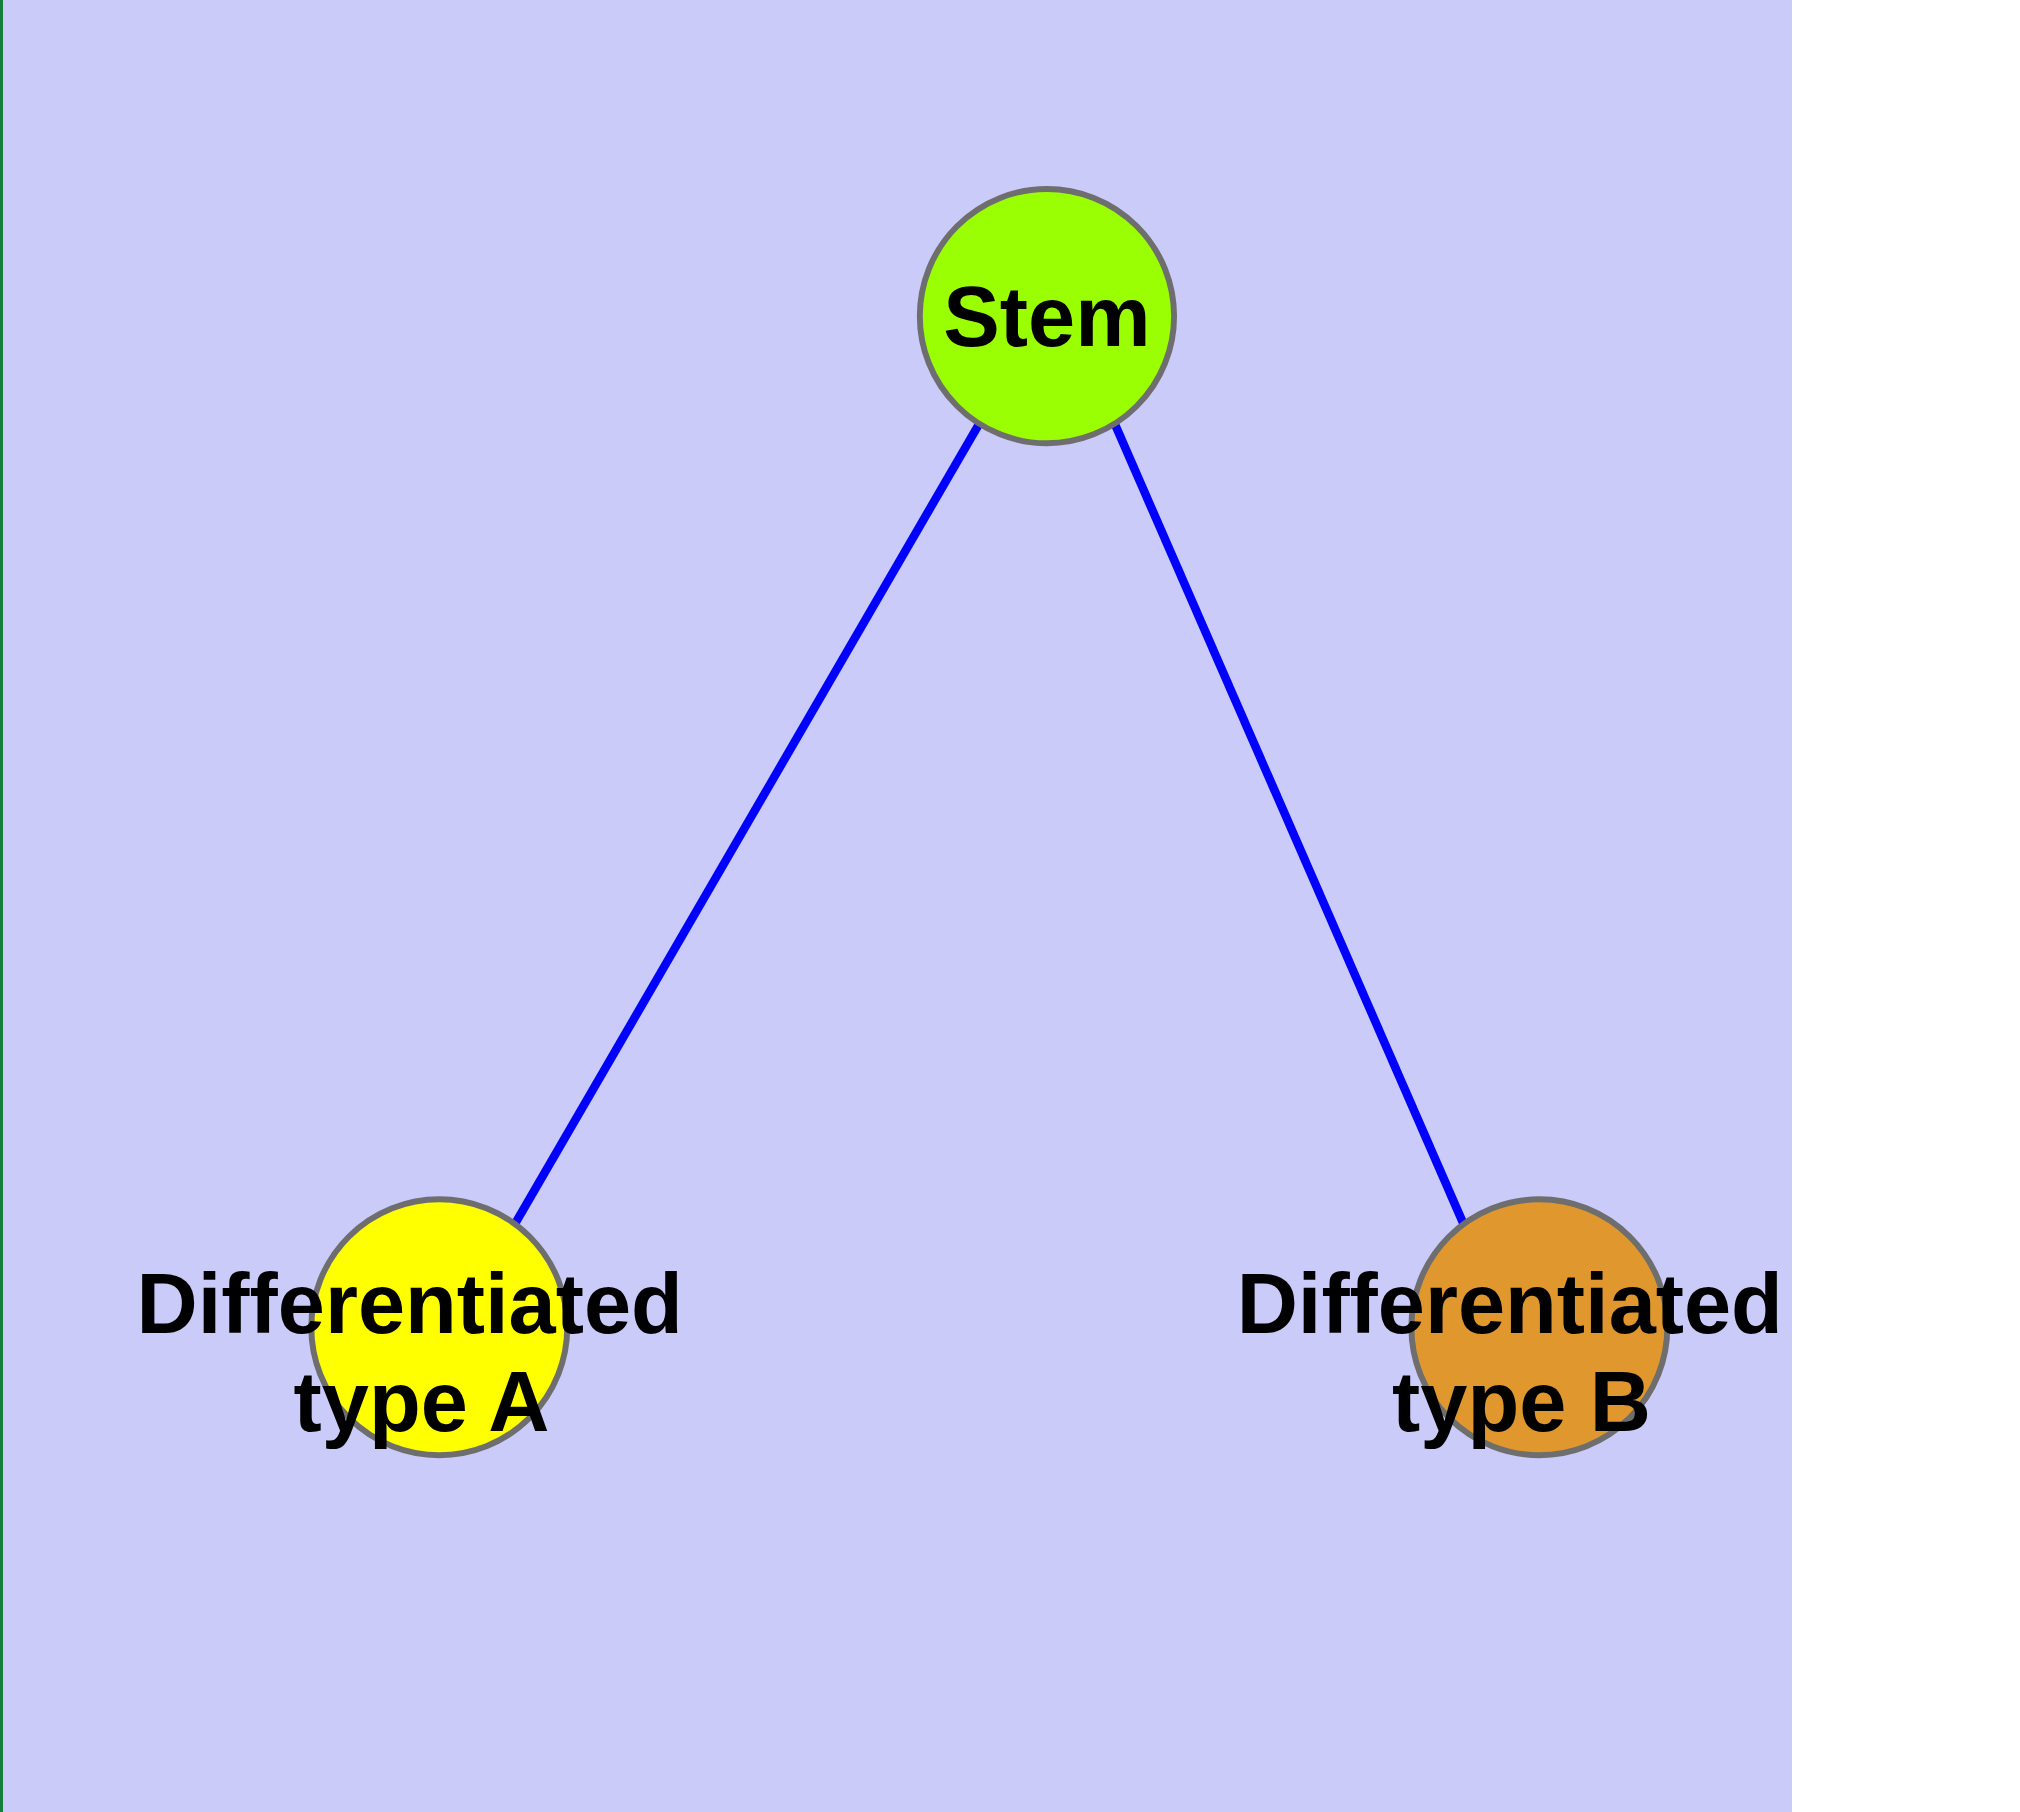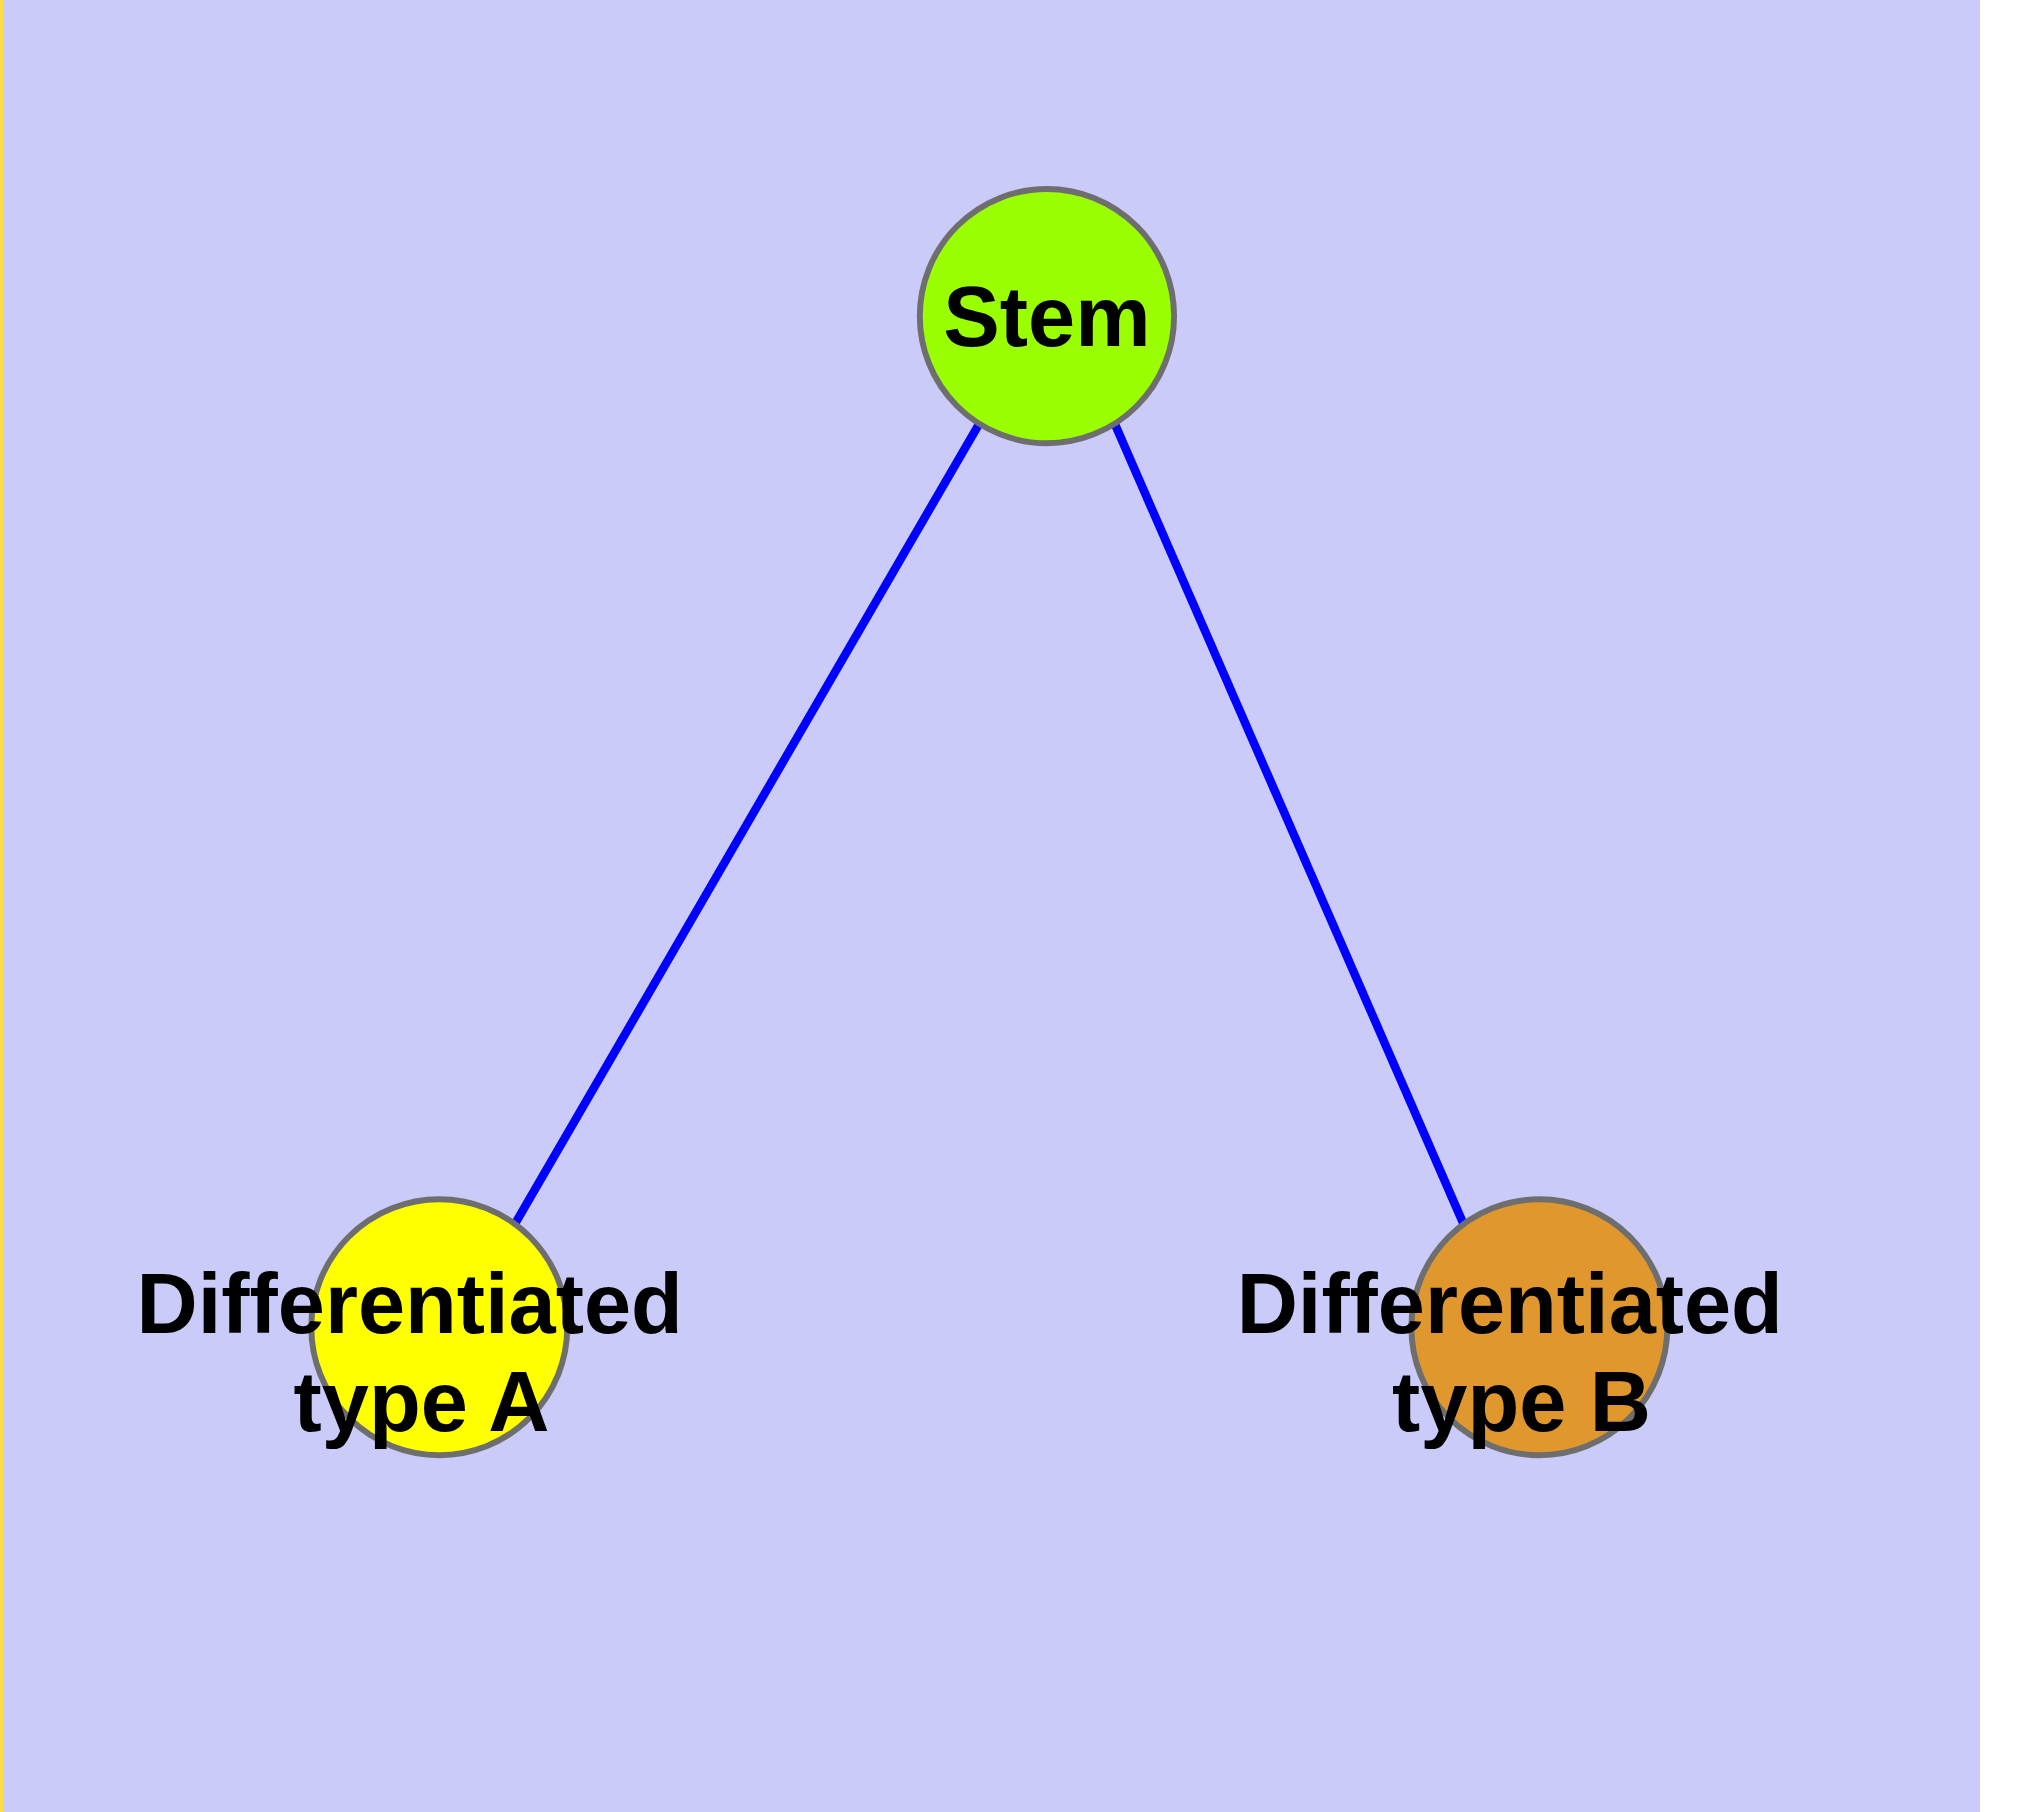--- a/index.html
+++ b/index.html
@@ -2,24 +2,24 @@
 <html style="font-size:13.6px"><head>
 <meta charset="utf-8">
 <style>
   html, body {
     margin: 0;
     padding: 0;
     background: #ffffff;
   }
   #canvas {
     position: relative;
-    width: 1980px;
+    width: 1792px;
     height: 1812px;
     overflow: hidden;
-    background: #fde047;
+    background: #15803d;
     font-family: "Liberation Sans", sans-serif;
   }
   #plot-bg {
     position: absolute;
     left: 3.4px;
     top: 0px;
     width: 2017px;
     height: 1812px;
     background: #cbcbfa;
   }

